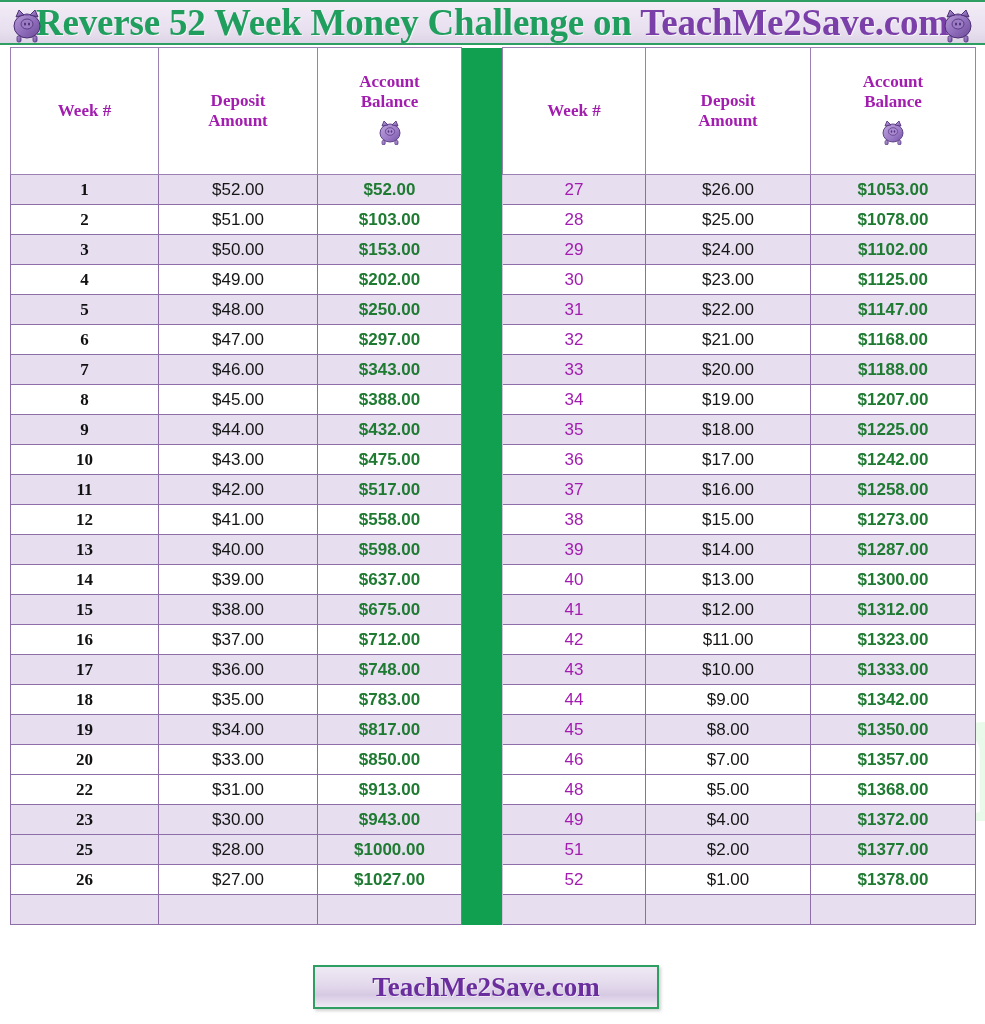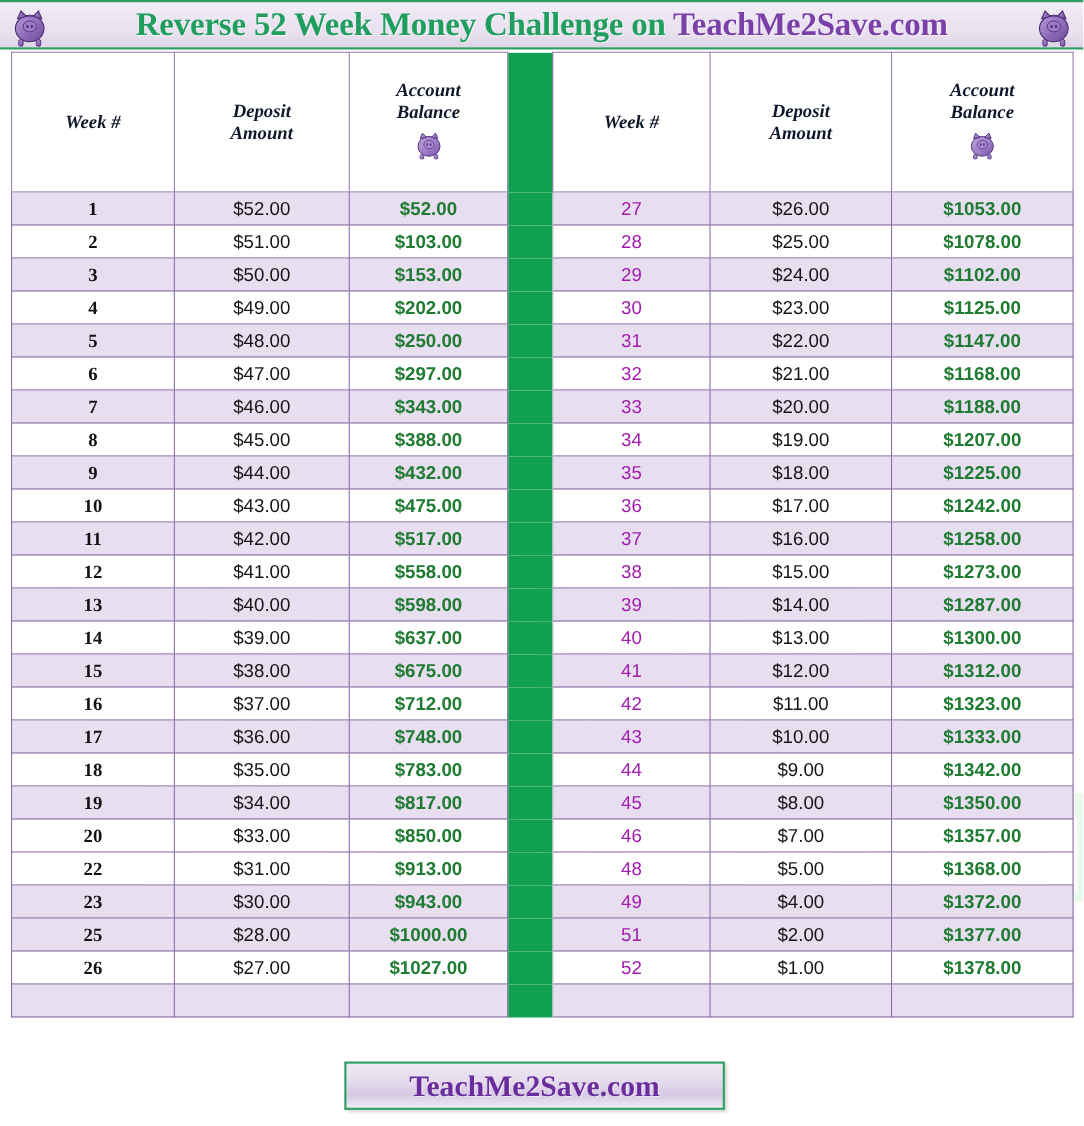--- a/index.html
+++ b/index.html
@@ -26,21 +26,21 @@
     border-bottom: 2px solid #2f9e63;
     box-sizing: border-box;
     display: flex;
     align-items: center;
     justify-content: center;
     overflow: hidden;
   }
   #banner-title {
     font-family: "Liberation Serif", serif;
     font-weight: bold;
-    font-size: 30px;
+    font-size: 37px;
     white-space: nowrap;
     letter-spacing: -0.2px;
     text-shadow: 1px 1px 0 rgba(255,255,255,0.6);
   }
   .t-green { color: #1f9e5e; }
   .t-purple { color: #7a3fa8; }
 
   .pig {
     position: absolute;
     width: 34px;
@@ -119,24 +119,23 @@
   col.c-dep2  { width: 165px; }
   col.c-bal2  { width: 165px; }
 
   
   .hdr {
     height: 127px !important;
     background: #ffffff;
     font-family: "Liberation Serif", serif;
     font-weight: bold;
     font-size: 21px;
-    color: #0f172a;
+    color: #a21caf;
     line-height: 1.18;
     border: 1px solid #9b80b2 !important;
-    font-style: italic;
   }
   .hdr .hdr-lines { display: block; }
   .hdr .pig-small {
     display: inline-block;
     width: 26px; height: 28px;
     margin-top: 4px;
   }
 
   
   .gap {

